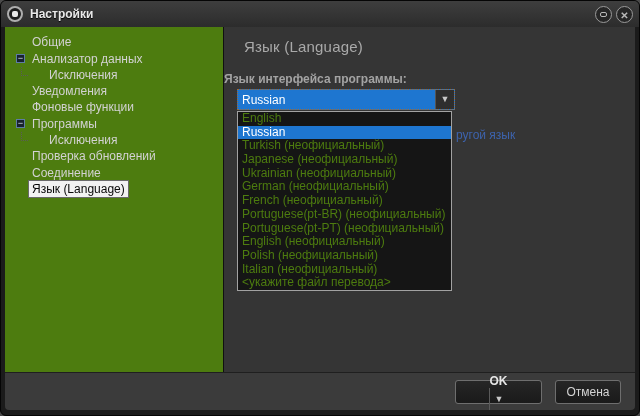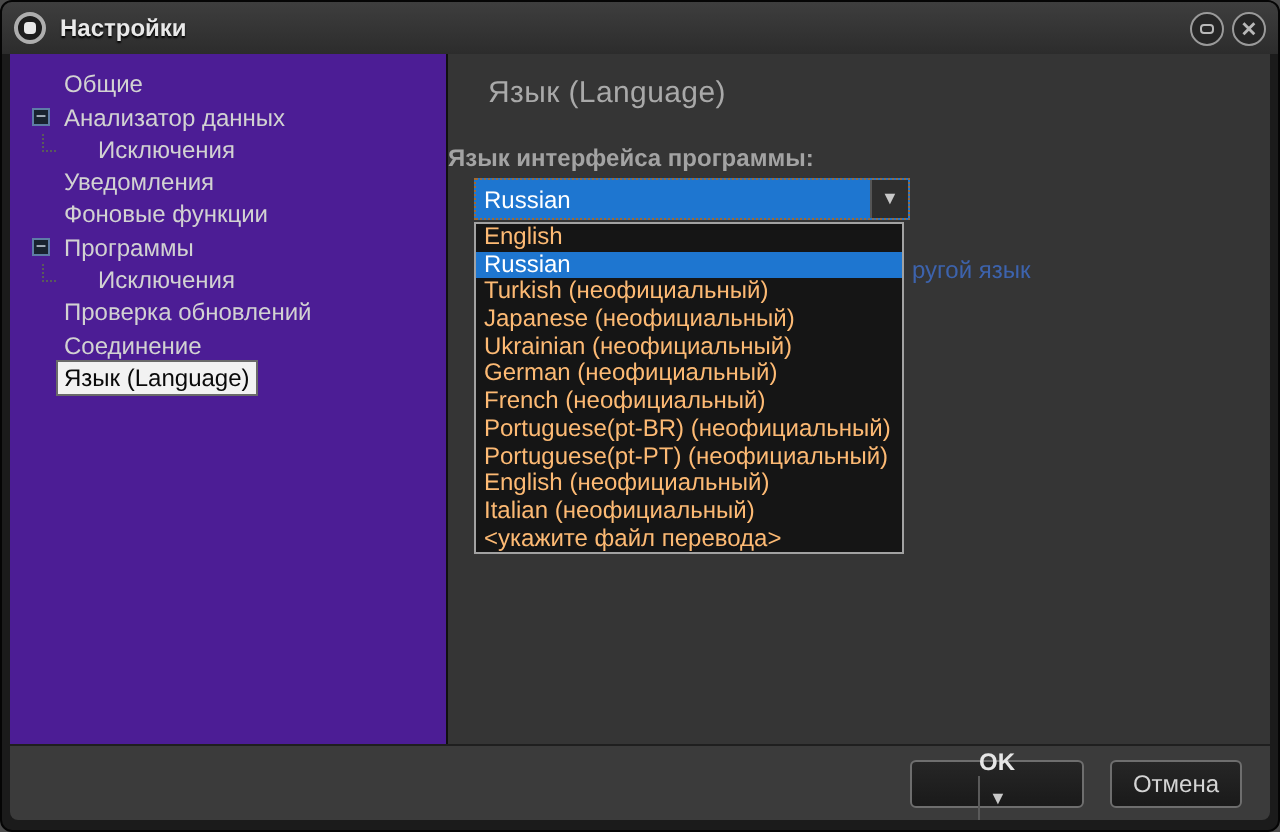--- a/index.html
+++ b/index.html
@@ -49,21 +49,21 @@
     position: absolute; left: 0; top: 1px; width: 15px; text-align: center;
     font-size: 10px; font-weight: bold; color: #b8b8b8;
   }
 
   
   .content {
     position: absolute; top: 26px; left: 4px; right: 4px; bottom: 43px;
     display: flex; background: #353535;
   }
   .sidebar {
-    width: 219px; flex: 0 0 auto; background: #4c1d95;
+    width: 219px; flex: 0 0 auto; background: #4d7c0f;
     border-right: 1px solid #101010;
     padding-top: 7px;
     position: relative;
   }
   .main { flex: 1 1 auto; position: relative; background: #353535; }
 
   
   .tree-item {
     height: 16px; line-height: 16px; font-size: 12px; color: #d2d2d2;
     white-space: nowrap; position: relative; margin-top: 0.3px;
@@ -112,21 +112,21 @@
   .other-lang-link {
     position: absolute; left: 232px; top: 101px;
     font-size: 12px; color: #3d63ad; white-space: nowrap;
   }
   .dropdown-list {
     position: absolute; left: 13px; top: 84px; width: 215px;
     background: #151515; border: 1px solid #a2a2a2;
     z-index: 5;
   }
   .dd-item {
-    height: 13.7px; line-height: 13.7px; font-size: 12px; color: #fdba74;
+    height: 13.7px; line-height: 13.7px; font-size: 12px; color: #4d7c0f;
     padding-left: 4px; white-space: nowrap; overflow: hidden;
   }
   .dd-item.selected { background: #1e76d0; color: #ffffff; }
 
   
   .bottombar {
     position: absolute; left: 4px; right: 4px; bottom: 5px; height: 38px;
     background: #3b3b3b; border-top: 1px solid #1f1f1f;
     border-radius: 0 0 4px 4px;
     display: flex; align-items: center; justify-content: flex-end;
@@ -196,20 +196,21 @@
       <div class="dd-item">English</div>
           <div class="dd-item selected">Russian</div>
           <div class="dd-item">Turkish (неофициальный)</div>
           <div class="dd-item">Japanese (неофициальный)</div>
           <div class="dd-item">Ukrainian (неофициальный)</div>
           <div class="dd-item">German (неофициальный)</div>
           <div class="dd-item">French (неофициальный)</div>
           <div class="dd-item">Portuguese(pt-BR) (неофициальный)</div>
           <div class="dd-item">Portuguese(pt-PT) (неофициальный)</div>
           <div class="dd-item">English (неофициальный)</div>
+          <div class="dd-item">Polish (неофициальный)</div>
           <div class="dd-item">Italian (неофициальный)</div>
           <div class="dd-item">&lt;укажите файл перевода&gt;</div>
         </div>
     </div>
 
   </div>
 
   <div class="bottombar">
     <div class="btn btn-ok">
       <span class="ok-label">OK</span>

